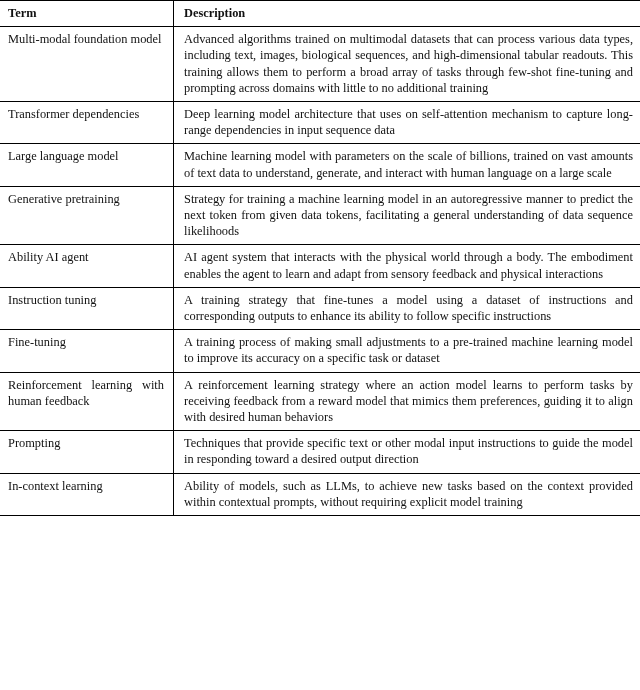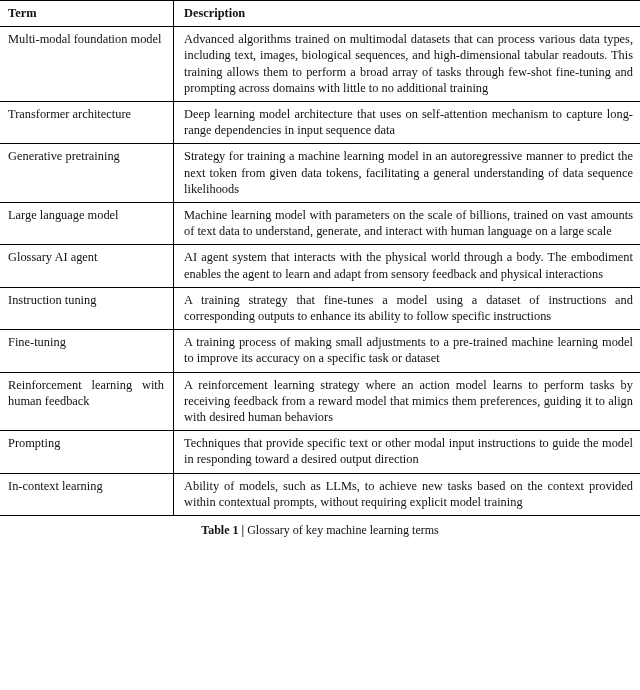--- a/index.html
+++ b/index.html
@@ -82,33 +82,33 @@
         <th class="term-col">Term</th>
         <th class="desc-col">Description</th>
       </tr>
     </thead>
     <tbody id="glossary-body">
         <tr>
           <td class="term-col">Multi-modal foundation model</td>
           <td class="desc-col">Advanced algorithms trained on multimodal datasets that can process various data types, including text, images, biological sequences, and high-dimensional tabular readouts. This training allows them to perform a broad array of tasks through few-shot fine-tuning and prompting across domains with little to no additional training</td>
         </tr>
         <tr>
-          <td class="term-col">Transformer architecture</td>
+          <td class="term-col">Transformer dependencies</td>
           <td class="desc-col">Deep learning model architecture that uses on self-attention mechanism to capture long-range dependencies in input sequence data</td>
+        </tr>
+        <tr>
+          <td class="term-col">Large language model</td>
+          <td class="desc-col">Machine learning model with parameters on the scale of billions, trained on vast amounts of text data to understand, generate, and interact with human language on a large scale</td>
         </tr>
         <tr>
           <td class="term-col">Generative pretraining</td>
           <td class="desc-col">Strategy for training a machine learning model in an autoregressive manner to predict the next token from given data tokens, facilitating a general understanding of data sequence likelihoods</td>
         </tr>
         <tr>
-          <td class="term-col">Large language model</td>
-          <td class="desc-col">Machine learning model with parameters on the scale of billions, trained on vast amounts of text data to understand, generate, and interact with human language on a large scale</td>
-        </tr>
-        <tr>
-          <td class="term-col">Glossary AI agent</td>
+          <td class="term-col">Ability AI agent</td>
           <td class="desc-col">AI agent system that interacts with the physical world through a body. The embodiment enables the agent to learn and adapt from sensory feedback and physical interactions</td>
         </tr>
         <tr>
           <td class="term-col">Instruction tuning</td>
           <td class="desc-col">A training strategy that fine-tunes a model using a dataset of instructions and corresponding outputs to enhance its ability to follow specific instructions</td>
         </tr>
         <tr>
           <td class="term-col">Fine-tuning</td>
           <td class="desc-col">A training process of making small adjustments to a pre-trained machine learning model to improve its accuracy on a specific task or dataset</td>
         </tr>
@@ -119,17 +119,13 @@
         <tr>
           <td class="term-col">Prompting</td>
           <td class="desc-col">Techniques that provide specific text or other modal input instructions to guide the model in responding toward a desired output direction</td>
         </tr>
         <tr>
           <td class="term-col">In-context learning</td>
           <td class="desc-col">Ability of models, such as LLMs, to achieve new tasks based on the context provided within contextual prompts, without requiring explicit model training</td>
         </tr>
       </tbody>
   </table>
-  <div class="caption">
-    <span class="caption-label">Table 1 |</span>
-    <span class="caption-text">Glossary of key machine learning terms</span>
-  </div>
 </div>
 
 </body></html>

